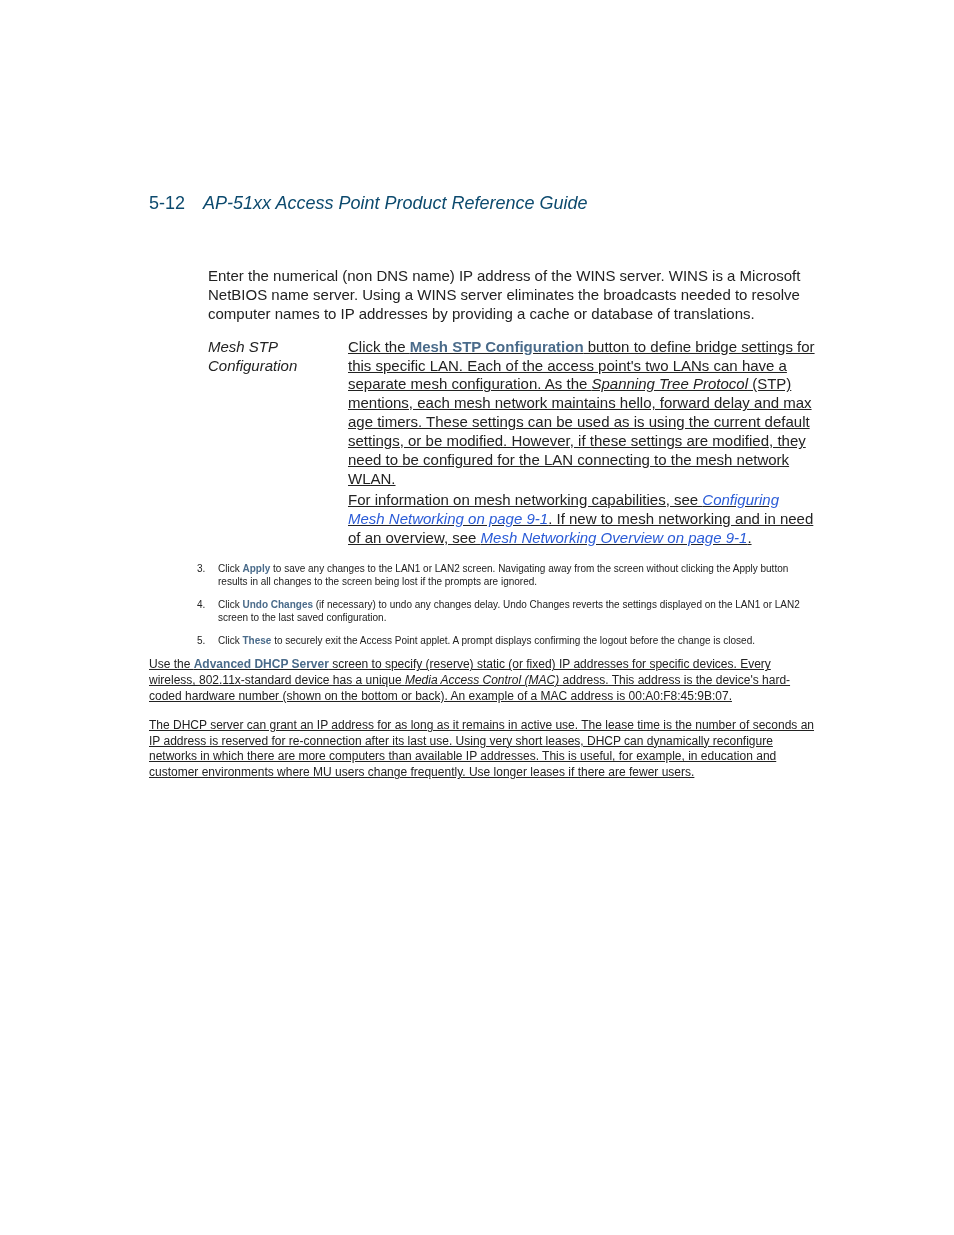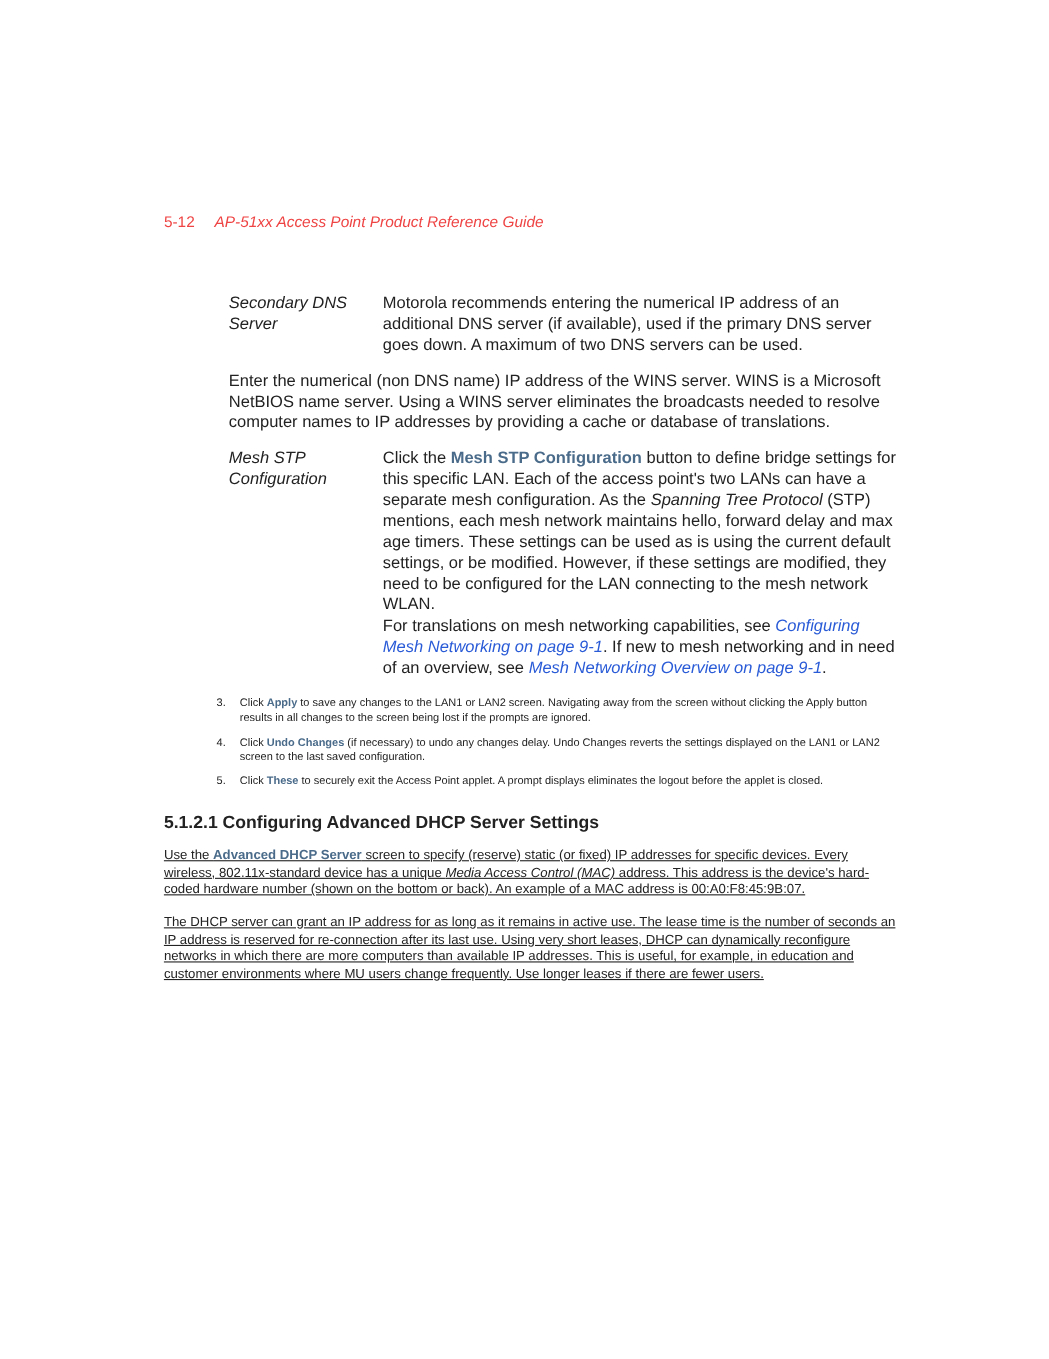--- a/index.html
+++ b/index.html
@@ -16,22 +16,22 @@
     position: relative;
   }
   .page {
     box-sizing: border-box;
     padding: 193px 135px 0 149px;
   }
   .running-header {
     position: absolute;
     top: 193px;
     left: 149px;
-    font-size: 14px;
-    color: #ef4444;
+    font-size: 18px;
+    color: #0c4a6e;
   }
   .running-header .pagenum {
     font-style: normal;
     margin-right: 18px;
   }
   .running-header .title {
     font-style: italic;
   }
 
   .def-table {
@@ -46,21 +46,21 @@
     flex: 0 0 140px;
     font-style: italic;
     font-size: 15px;
     line-height: 1.26;
   }
   .def-desc {
     flex: 1;
     font-size: 15px;
     line-height: 1.26;
   }
-  .def-desc p { margin: 0 0 2px 0; }
+  .def-desc p { margin: 0 0 2px 0; text-decoration: underline; }
 
   .bold-blue {
     font-weight: 700;
     color: #4a6b8a;
   }
   .link-blue {
     color: #2a5bd7;
     font-style: italic;
   }
   .italic { font-style: italic; }
@@ -93,56 +93,51 @@
 <body>
 
 <div class="running-header">
   <span class="pagenum">5-12</span><span class="title">AP-51xx Access Point Product Reference Guide</span>
 </div>
 
 <div class="page">
 
   <div class="def-table">
 
-    <div class="def-row">
-      <div class="def-term">Secondary DNS Server</div>
-      <div class="def-desc">Motorola recommends entering the numerical IP address of an additional DNS server (if available), used if the primary DNS server goes down. A maximum of two DNS servers can be used.</div>
-    </div>
 
     <div class="def-row">
       <div class="def-desc">Enter the numerical (non DNS name) IP address of the WINS server. WINS is a Microsoft NetBIOS name server. Using a WINS server eliminates the broadcasts needed to resolve computer names to IP addresses by providing a cache or database of translations.</div>
     </div>
 
     <div class="def-row">
       <div class="def-term">Mesh STP Configuration</div>
       <div class="def-desc">
         <p>
           <span>Click the </span><span class="bold-blue">Mesh STP Configuration</span><span> button to define bridge settings for this specific LAN. Each of the access point's two LANs can have a separate mesh configuration. As the </span><span class="italic">Spanning Tree Protocol</span><span> (STP) mentions, each mesh network maintains hello, forward delay and max age timers. These settings can be used as is using the current default settings, or be modified. However, if these settings are modified, they need to be configured for the LAN connecting to the mesh network WLAN.</span>
         </p>
         <p>
-          <span>For translations on mesh networking capabilities, see </span><span class="link-blue">Configuring Mesh Networking on page 9-1</span><span>. If new to mesh networking and in need of an overview, see </span><span class="link-blue">Mesh Networking Overview on page 9-1</span><span>.</span>
+          <span>For information on mesh networking capabilities, see </span><span class="link-blue">Configuring Mesh Networking on page 9-1</span><span>. If new to mesh networking and in need of an overview, see </span><span class="link-blue">Mesh Networking Overview on page 9-1</span><span>.</span>
         </p>
       </div>
     </div>
 
   </div>
 
   <ol class="steps" start="3">
     <li>
       <span>Click </span><span class="bold-blue">Apply</span><span> to save any changes to the LAN1 or LAN2 screen. Navigating away from the screen without clicking the Apply button results in all changes to the screen being lost if the prompts are ignored.</span>
     </li>
     <li>
       <span>Click </span><span class="bold-blue">Undo Changes</span><span> (if necessary) to undo any changes delay. Undo Changes reverts the settings displayed on the LAN1 or LAN2 screen to the last saved configuration.</span>
     </li>
     <li>
-      <span>Click </span><span class="bold-blue">These</span><span> to securely exit the Access Point applet. A prompt displays eliminates the logout before the applet is closed.</span>
+      <span>Click </span><span class="bold-blue">These</span><span> to securely exit the Access Point applet. A prompt displays confirming the logout before the change is closed.</span>
     </li>
   </ol>
 
-  <h3 class="subsection">5.1.2.1 Configuring Advanced DHCP Server Settings</h3>
 
   <p class="body">
     <span>Use the </span><span class="bold-blue">Advanced DHCP Server</span><span> screen to specify (reserve) static (or fixed) IP addresses for specific devices. Every wireless, 802.11x-standard device has a unique </span><span class="italic">Media Access Control (MAC)</span><span> address. This address is the device's hard-coded hardware number (shown on the bottom or back). An example of a MAC address is 00:A0:F8:45:9B:07.</span>
   </p>
 
   <p class="body">The DHCP server can grant an IP address for as long as it remains in active use. The lease time is the number of seconds an IP address is reserved for re-connection after its last use. Using very short leases, DHCP can dynamically reconfigure networks in which there are more computers than available IP addresses. This is useful, for example, in education and customer environments where MU users change frequently. Use longer leases if there are fewer users.</p>
 
 </div>
 
 </body></html>

